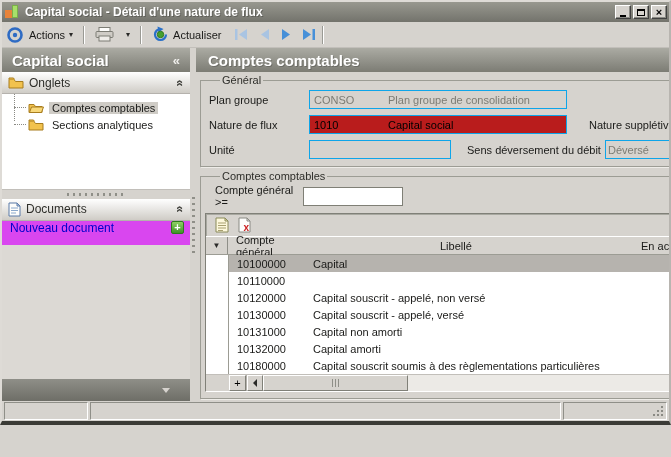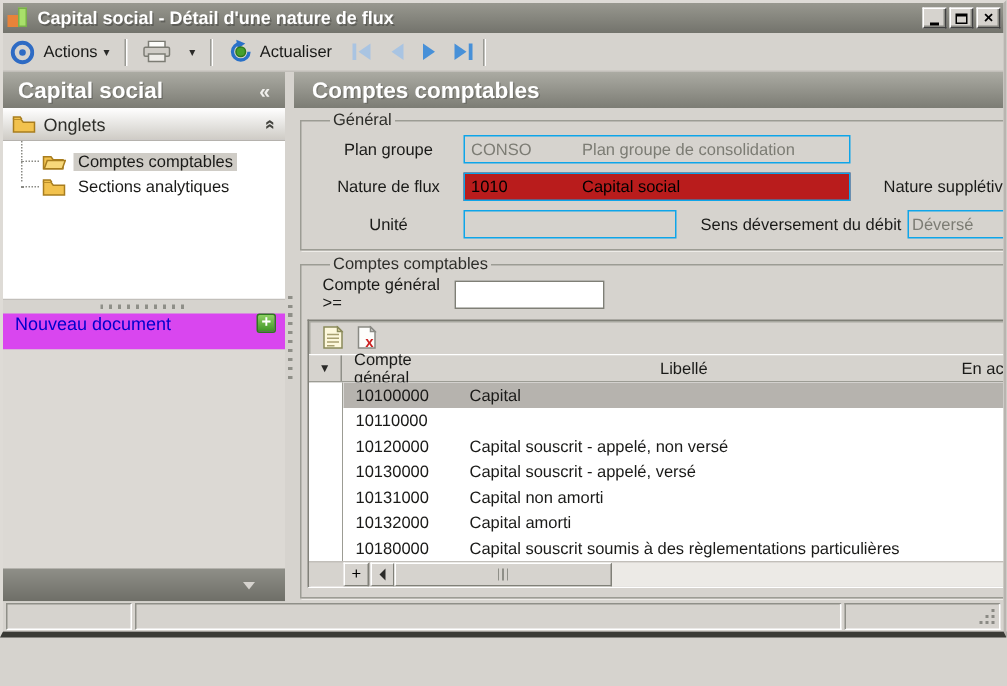--- a/index.html
+++ b/index.html
@@ -75,21 +75,21 @@
   
   .main { flex:1; display:flex; flex-direction:column; overflow:hidden; background:#d6d3ce; }
   .main-header { height:24px; flex:0 0 24px; background:linear-gradient(180deg,#ababa3,#7c7c74);
                  color:#fff; font-weight:bold; font-size:15px; display:flex; align-items:center; padding-left:12px;
                  text-shadow:1px 1px 0 rgba(0,0,0,.2); }
   .main-body { flex:1; display:flex; flex-direction:column; padding:2px 0 2px 4px; overflow:hidden; }
 
   fieldset.grp { border:1px solid #9c9c94; box-shadow:1px 1px 0 #eeece8; padding:1px 2px 4px 2px; margin-right:3px; }
   fieldset.grp legend { font-size:11px; color:#2e2e2a; padding:0 2px; margin-left:17px; }
   .frow { display:flex; align-items:center; height:25px; white-space:nowrap; }
-  .frow > label { margin-left:6px; width:100px; flex:0 0 100px; color:#1a1a18;text-align:center; }
+  .frow > label { margin-left:6px; width:100px; flex:0 0 100px; color:#1a1a18; }
   .fld { height:19px; border:1px solid #0ea5e9; background:#fff; display:flex; align-items:center; overflow:hidden; }
   .fld .code { width:76px; flex:0 0 76px; padding-left:4px; }
   .fld .desc { padding-left:2px; }
   .fld.disabled { background:#d6d3ce; color:#7c7c74; }
   .fld.hl { background:#b91c1c; color:#000; }
   .fld.w258 { width:258px; flex:0 0 258px; }
   .fld.w142 { width:142px; flex:0 0 142px; }
   .fld.w78 { width:78px; flex:0 0 78px; }
   .right-label { margin-left:22px; color:#1a1a18; }
   .mid-label { margin-left:16px; width:132px; flex:0 0 132px; color:#1a1a18; }
@@ -256,20 +256,31 @@
             <span class="tlabel">Sections analytiques</span>
           </div>
         </div>
         <div class="tree-fill"></div>
       </div>
 
       <div class="side-splitter">
           <span class="dots"></span>
         </div>
 
+      <div class="grp-header">
+        <svg width="13" height="15">
+            <path d="M1 1 h8 l3 3 v10 H1 Z" fill="#fdfdfb" stroke="#5a7aa8"></path>
+            <path d="M9 1 l3 3 h-3 Z" fill="#c8d8ec" stroke="#5a7aa8"></path>
+            <line x1="3" y1="6" x2="10" y2="6" stroke="#8aa8cc"></line>
+            <line x1="3" y1="8.5" x2="10" y2="8.5" stroke="#8aa8cc"></line>
+            <line x1="3" y1="11" x2="8" y2="11" stroke="#8aa8cc"></line>
+          </svg>
+        <span class="gtitle">Documents</span>
+        <span class="chev-up">«</span>
+      </div>
       <div class="doc-link-row">
         <a class="doc-link">Nouveau document</a>
         <span class="plus-btn">+</span>
       </div>
       <div class="side-fill"></div>
       <div class="side-bottom">
         <span class="tri-down"></span>
       </div>
     </div>
 

